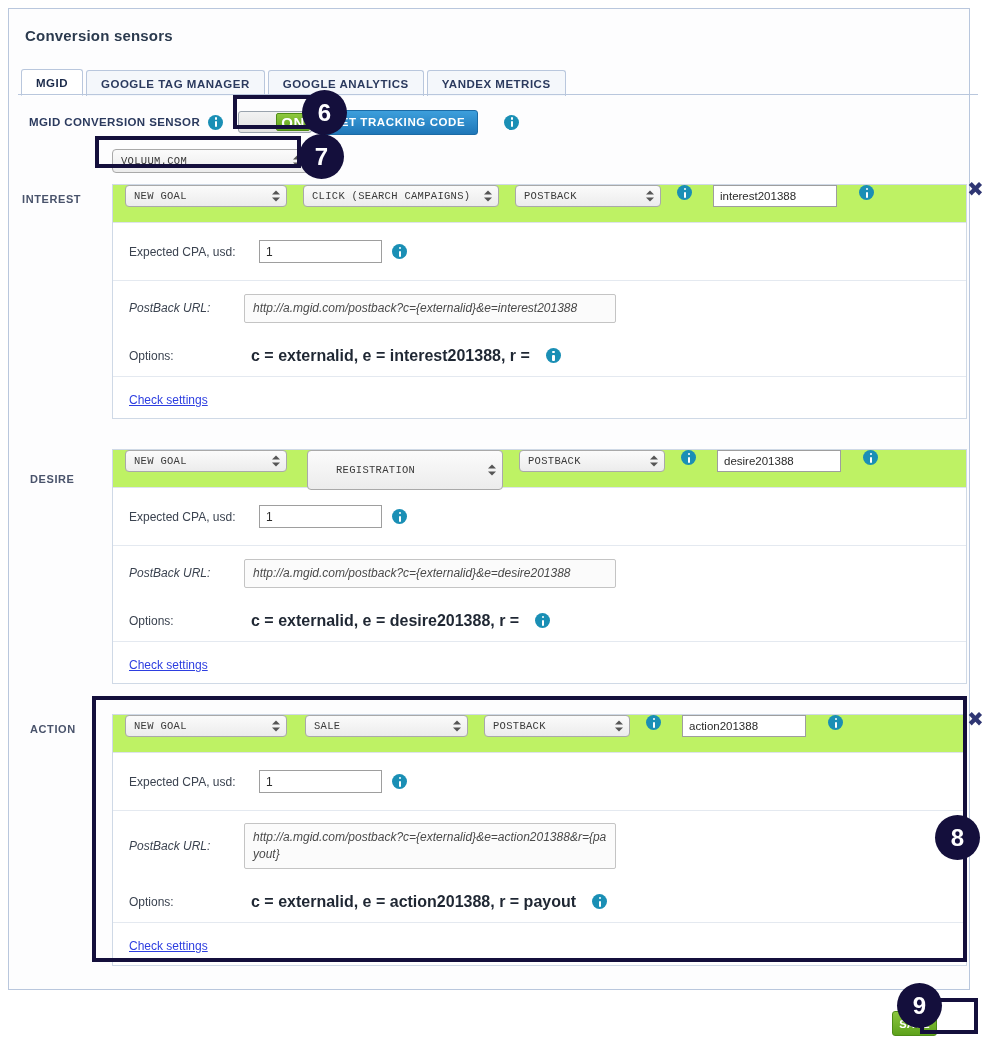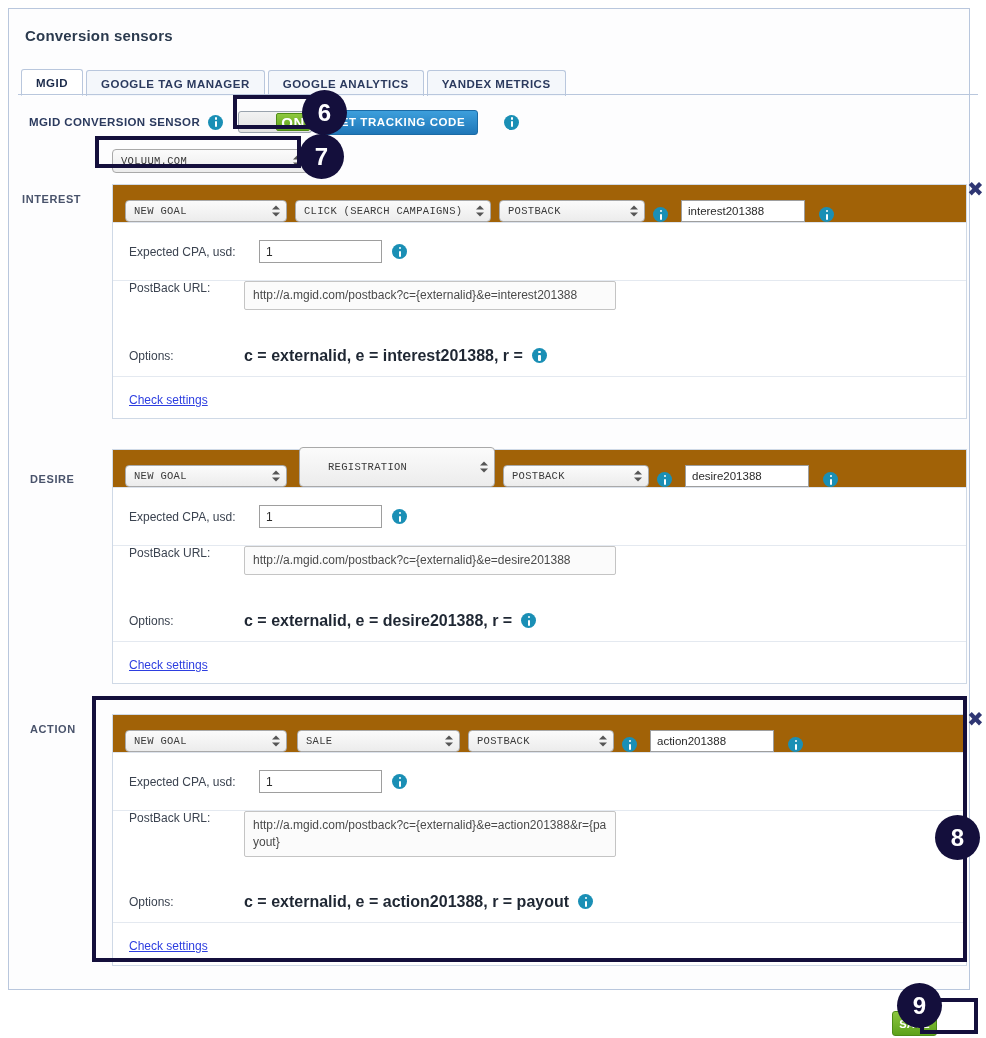--- a/index.html
+++ b/index.html
@@ -152,25 +152,25 @@
   }
   .block{
     position:absolute;
     left:103px;width:855px;
     border:1px solid #cfd9e6;
     background:#ffffff;
     box-sizing:border-box;
   }
   .block-head{
     height:38px;
-    background:#a16207;
+    background:#bef264;
     border-bottom:1px solid #dde3ec;
-    display:flex;align-items:flex-end;
+    display:flex;align-items:flex-start;
     padding-left:12px;
-    gap:4px;
+    gap:12px;
     box-sizing:border-box;
   }
   .name-input{
     height:22px;width:124px;
     border:1px solid #9e9e9e;
     background:#fff;
     font-size:11.5px;color:#2b2b2b;
     padding:0 6px;
     box-sizing:border-box;
     display:flex;align-items:center;
@@ -185,42 +185,44 @@
   .row-cpa .lbl{font-size:12px;color:#3b4350;width:130px;}
   .cpa-input{
     height:23px;width:123px;
     border:1px solid #9e9e9e;background:#fff;
     font-size:12px;color:#2b2b2b;
     padding:0 6px;box-sizing:border-box;
     display:flex;align-items:center;
     margin-right:10px;
   }
   .row-url{
-    display:flex;align-items:flex-start;
+    display:flex;align-items:center;
     padding-left:16px;
     min-height:54px;
     box-sizing:border-box;
+    font-style:italic;
   }
   .row-url .lbl{font-size:12px;color:#3b4350;width:115px;flex:0 0 auto;}
   .url-box{
     border:1px solid #c4c4c4;background:#fbfbfb;
     font-size:12px;color:#4a4a4a;
     padding:5px 8px;
     box-sizing:border-box;
     width:372px;
     line-height:17px;
     border-radius:2px;
     word-break:break-all;
   }
   .row-opt{
     display:flex;align-items:center;
     padding-left:16px;
     height:42px;
     border-bottom:1px solid #e4e9f0;
     box-sizing:border-box;
+    gap:7px;
   }
   .row-opt .lbl{font-size:12px;color:#3b4350;width:115px;flex:0 0 auto;}
   .row-opt .val{font-size:16px;color:#1f2733;font-weight:bold;margin-right:9px;}
   .row-check{
     height:46px;display:flex;align-items:center;padding-left:16px;
     box-sizing:border-box;
   }
   .link{
     font-size:12px;color:#2d3ee0;text-decoration:underline;cursor:pointer;
   }

